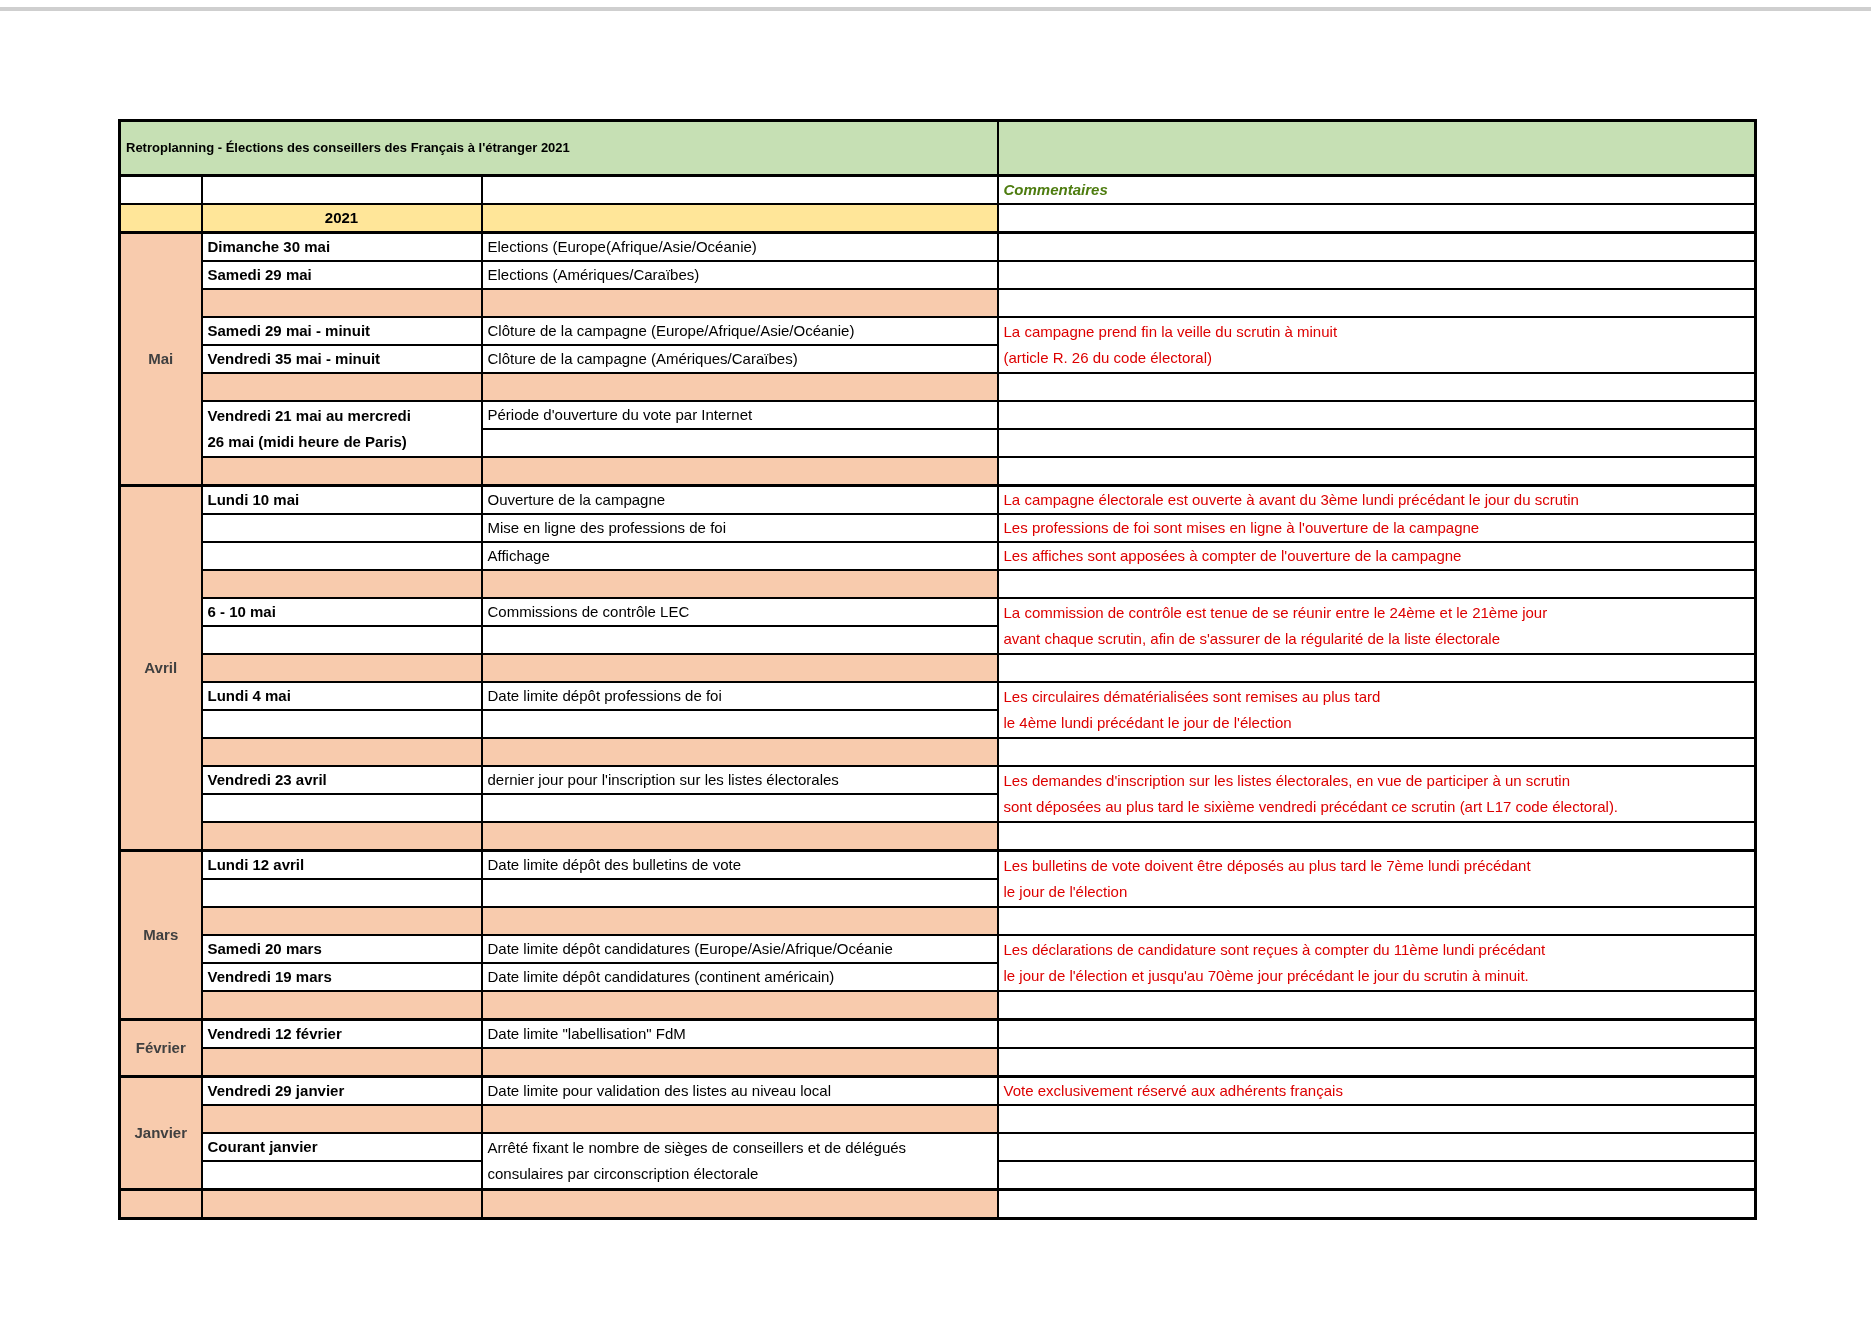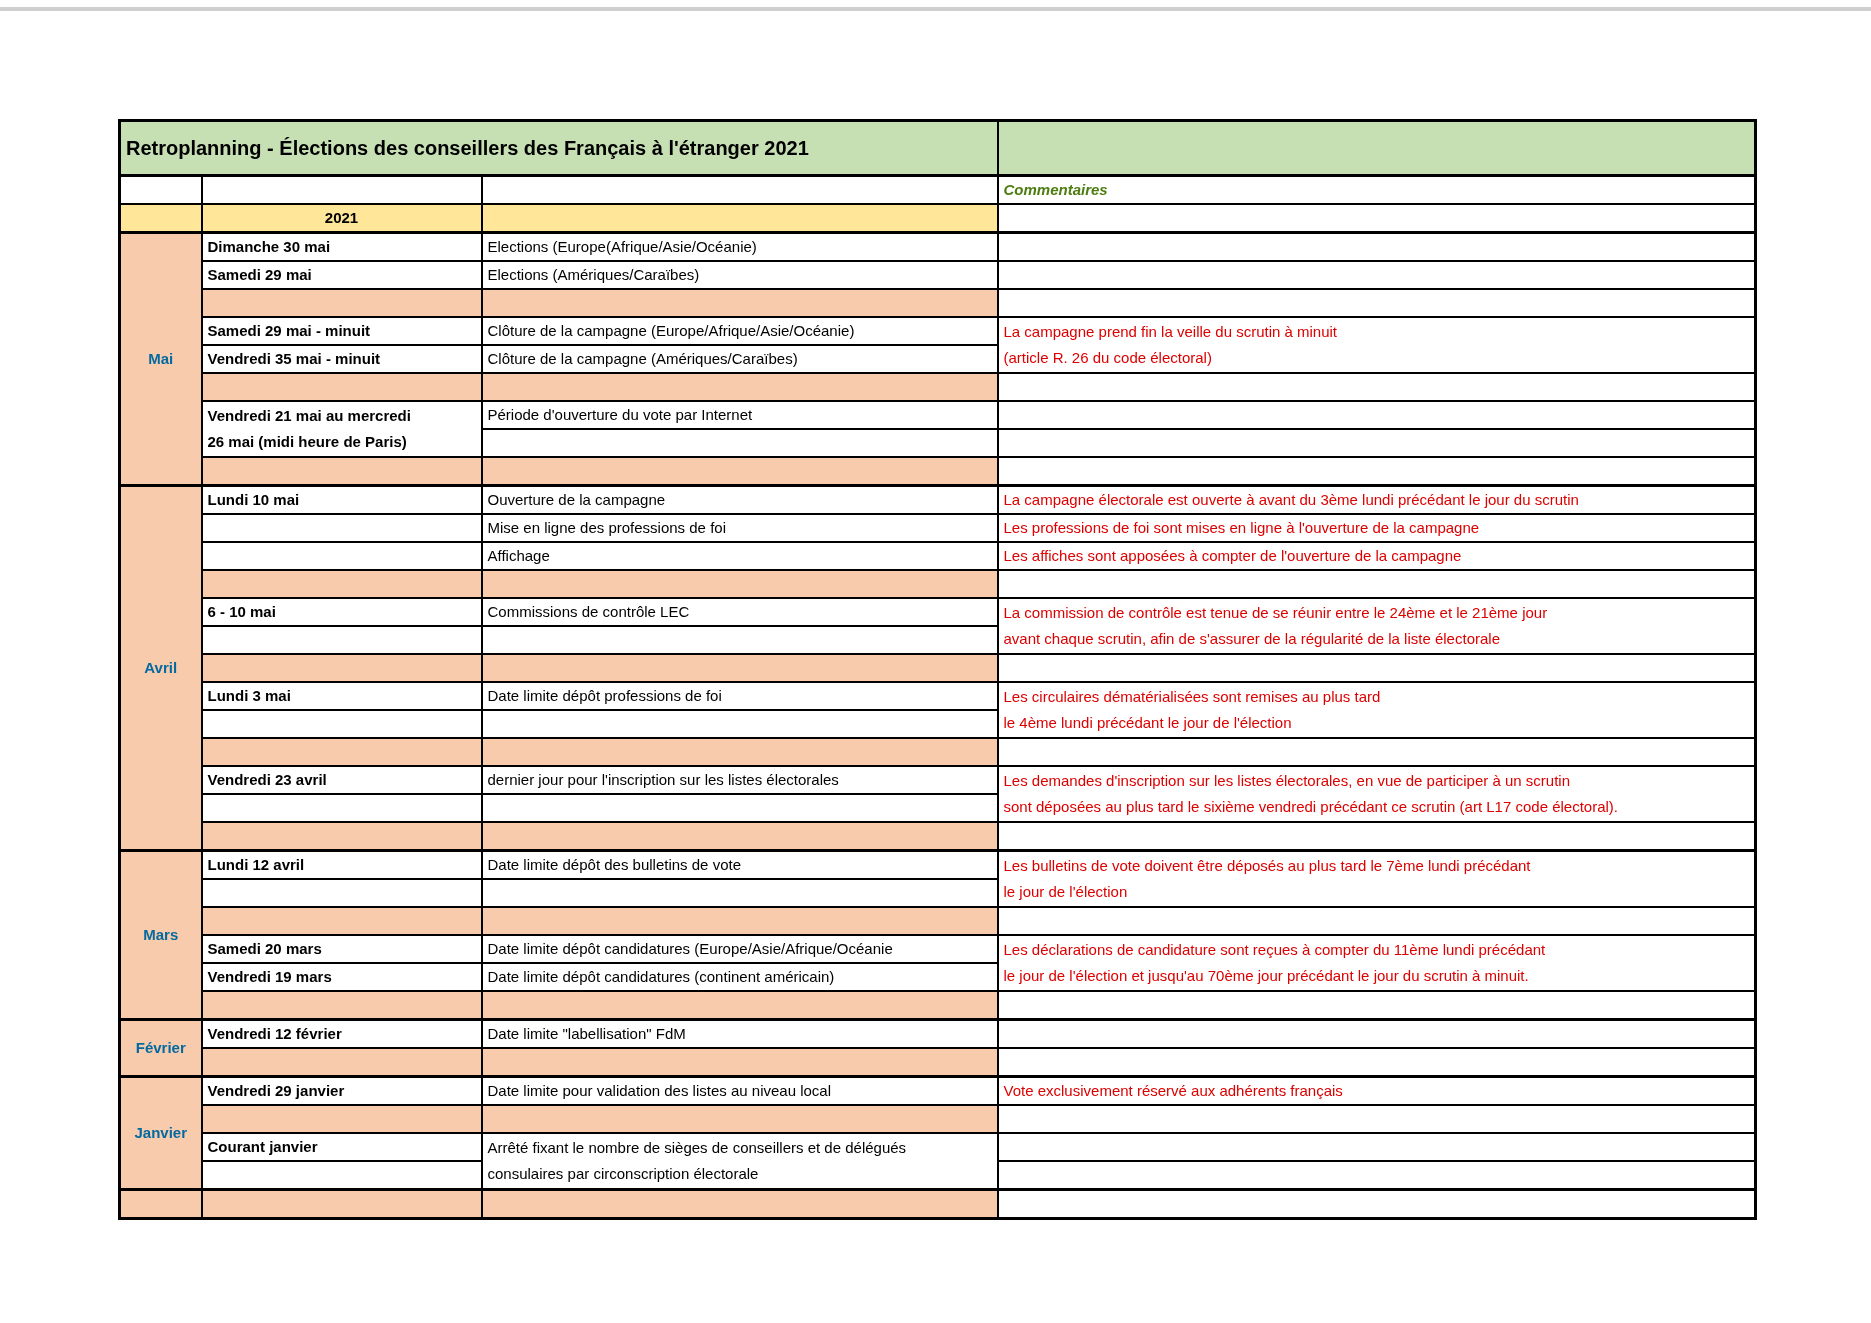--- a/index.html
+++ b/index.html
@@ -21,24 +21,24 @@
     line-height:24px;
     vertical-align:middle;
     white-space:pre-line;
     overflow:hidden;
   }
   tr.rt td{height:52px;}
   td.thb{border-bottom-width:3px;}
   .green{background:#c6e0b4;}
   .yellow{background:#ffe699;margin-left:48px;}
   .peach{background:#f8cbad;}
-  .title{font-size:20px;font-weight:700;}
+  .title{font-size:13px;font-weight:700;}
   .cmt-h{color:#4d7c0f;font-weight:700;font-style:italic;}
   .year{font-weight:700;text-align:center;}
-  .month{background:#f8cbad;color:#0369a1;font-weight:700;text-align:center;}
+  .month{background:#f8cbad;color:#404040;font-weight:700;text-align:center;}
   .d{font-weight:700;}
   .c{color:#dd0000;}
   .two{line-height:26px;margin-left:28px;}
 </style>
 </head>
 <body>
 
 <div class="topbar"></div>
 
 <table class="retro">
@@ -146,21 +146,21 @@
   <tr>
     <td></td>
     <td></td>
   </tr>
   <tr>
     <td class="peach"></td>
     <td class="peach"></td>
     <td></td>
   </tr>
   <tr>
-    <td class="d">Lundi 3 mai</td>
+    <td class="d">Lundi 4 mai</td>
     <td>Date limite dépôt professions de foi</td>
     <td class="c two" rowspan="2">Les circulaires dématérialisées sont remises au plus tard
 le 4ème lundi précédant le jour de l'élection</td>
   </tr>
   <tr>
     <td></td>
     <td></td>
   </tr>
   <tr>
     <td class="peach"></td>

